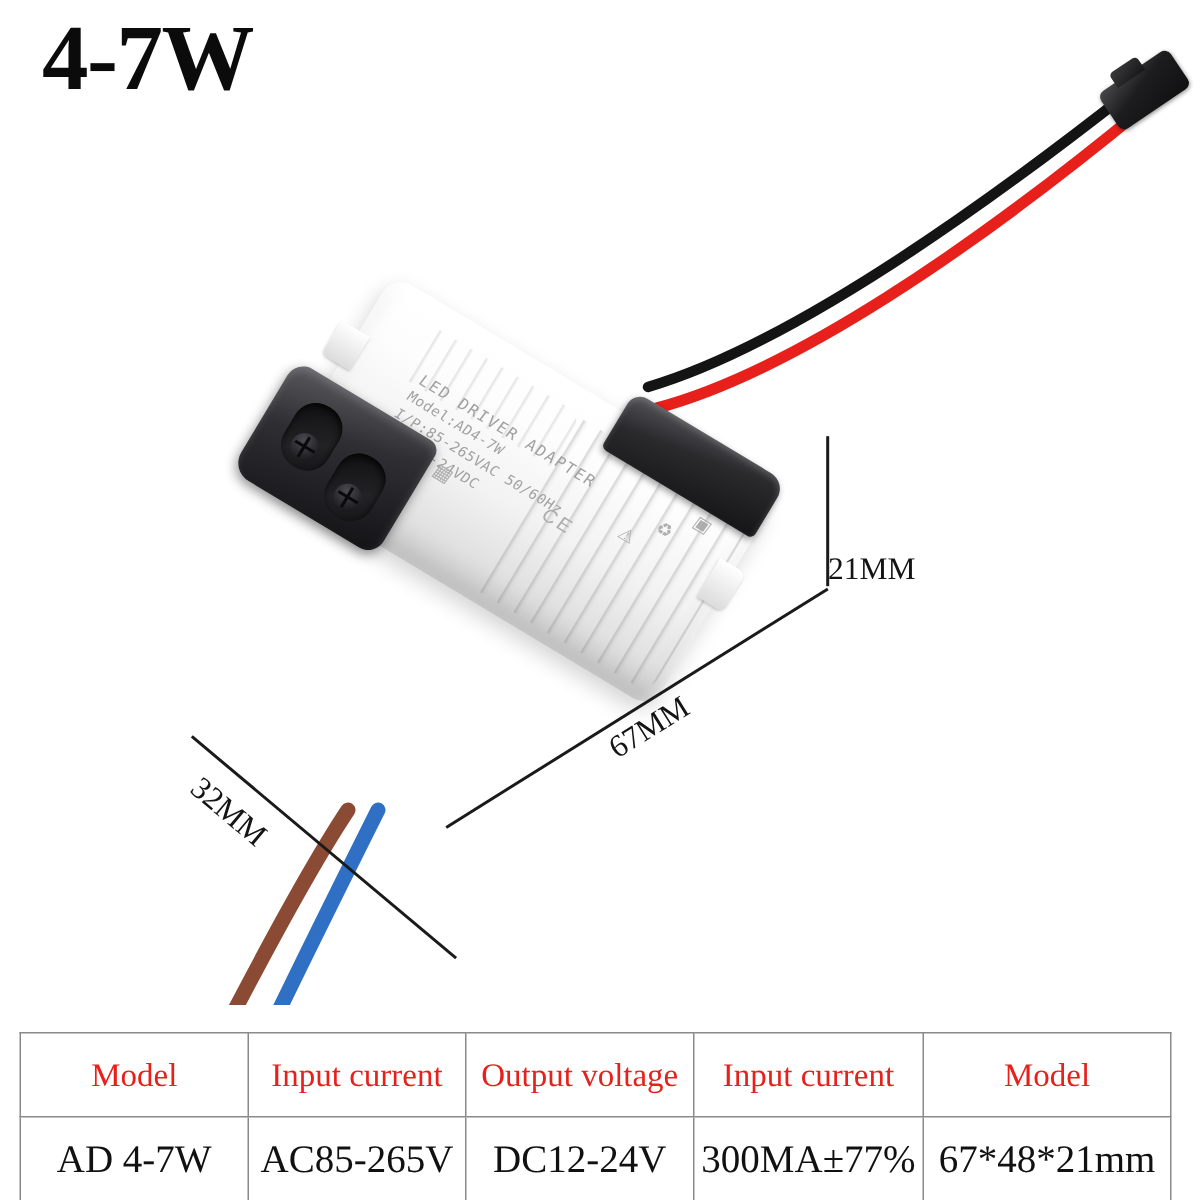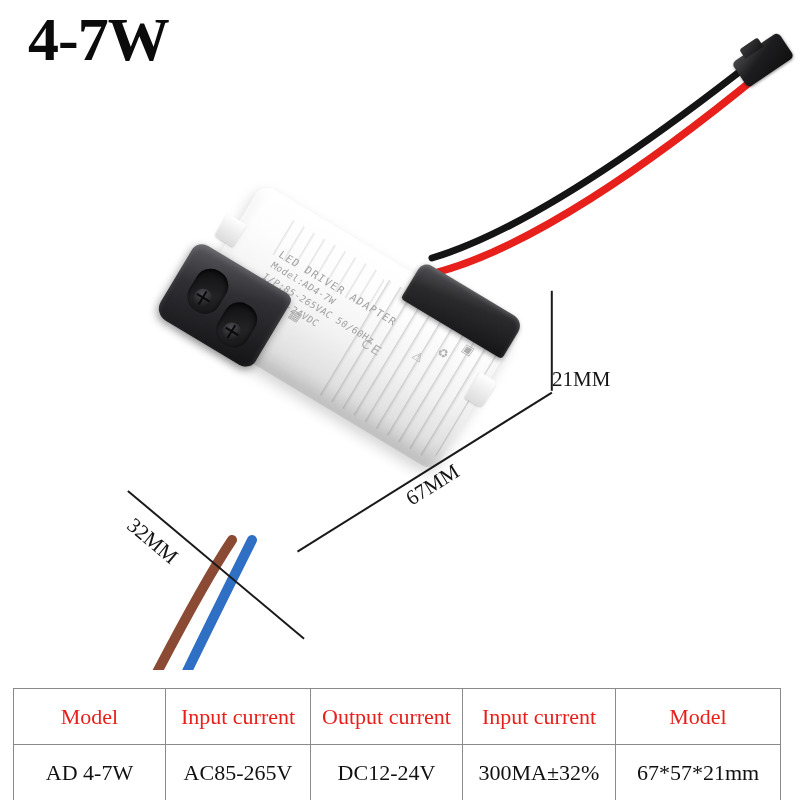--- a/index.html
+++ b/index.html
@@ -254,21 +254,21 @@
     height: 55px;
     vertical-align: middle;
   }
   #spec-table th {
     color: #e8201c;
     font-size: 22px;
     font-weight: 400;
   }
   #spec-table td {
     color: #111111;
-    font-size: 22px;
+    font-size: 26px;
     font-weight: 400;
   }
 </style>
 </head>
 <body>
 
 <div id="page">
 
   <div id="title">4-7W</div>
 
@@ -340,29 +340,29 @@
       <col style="width:152px">
       <col style="width:145px">
       <col style="width:152px">
       <col style="width:153px">
       <col style="width:165px">
     </colgroup>
     <thead>
       <tr>
         <th>Model</th>
         <th>Input current</th>
-        <th>Output current</th>
+        <th>Output voltage</th>
         <th>Input current</th>
         <th>Model</th>
       </tr>
     </thead>
     <tbody>
       <tr>
         <td>AD 4-7W</td>
         <td>AC85-265V</td>
         <td>DC12-24V</td>
-        <td>300MA±32%</td>
-        <td>67*57*21mm</td>
+        <td>300MA±77%</td>
+        <td>67*48*21mm</td>
       </tr>
     </tbody>
   </table>
 
 </div>
 
 </body></html>

